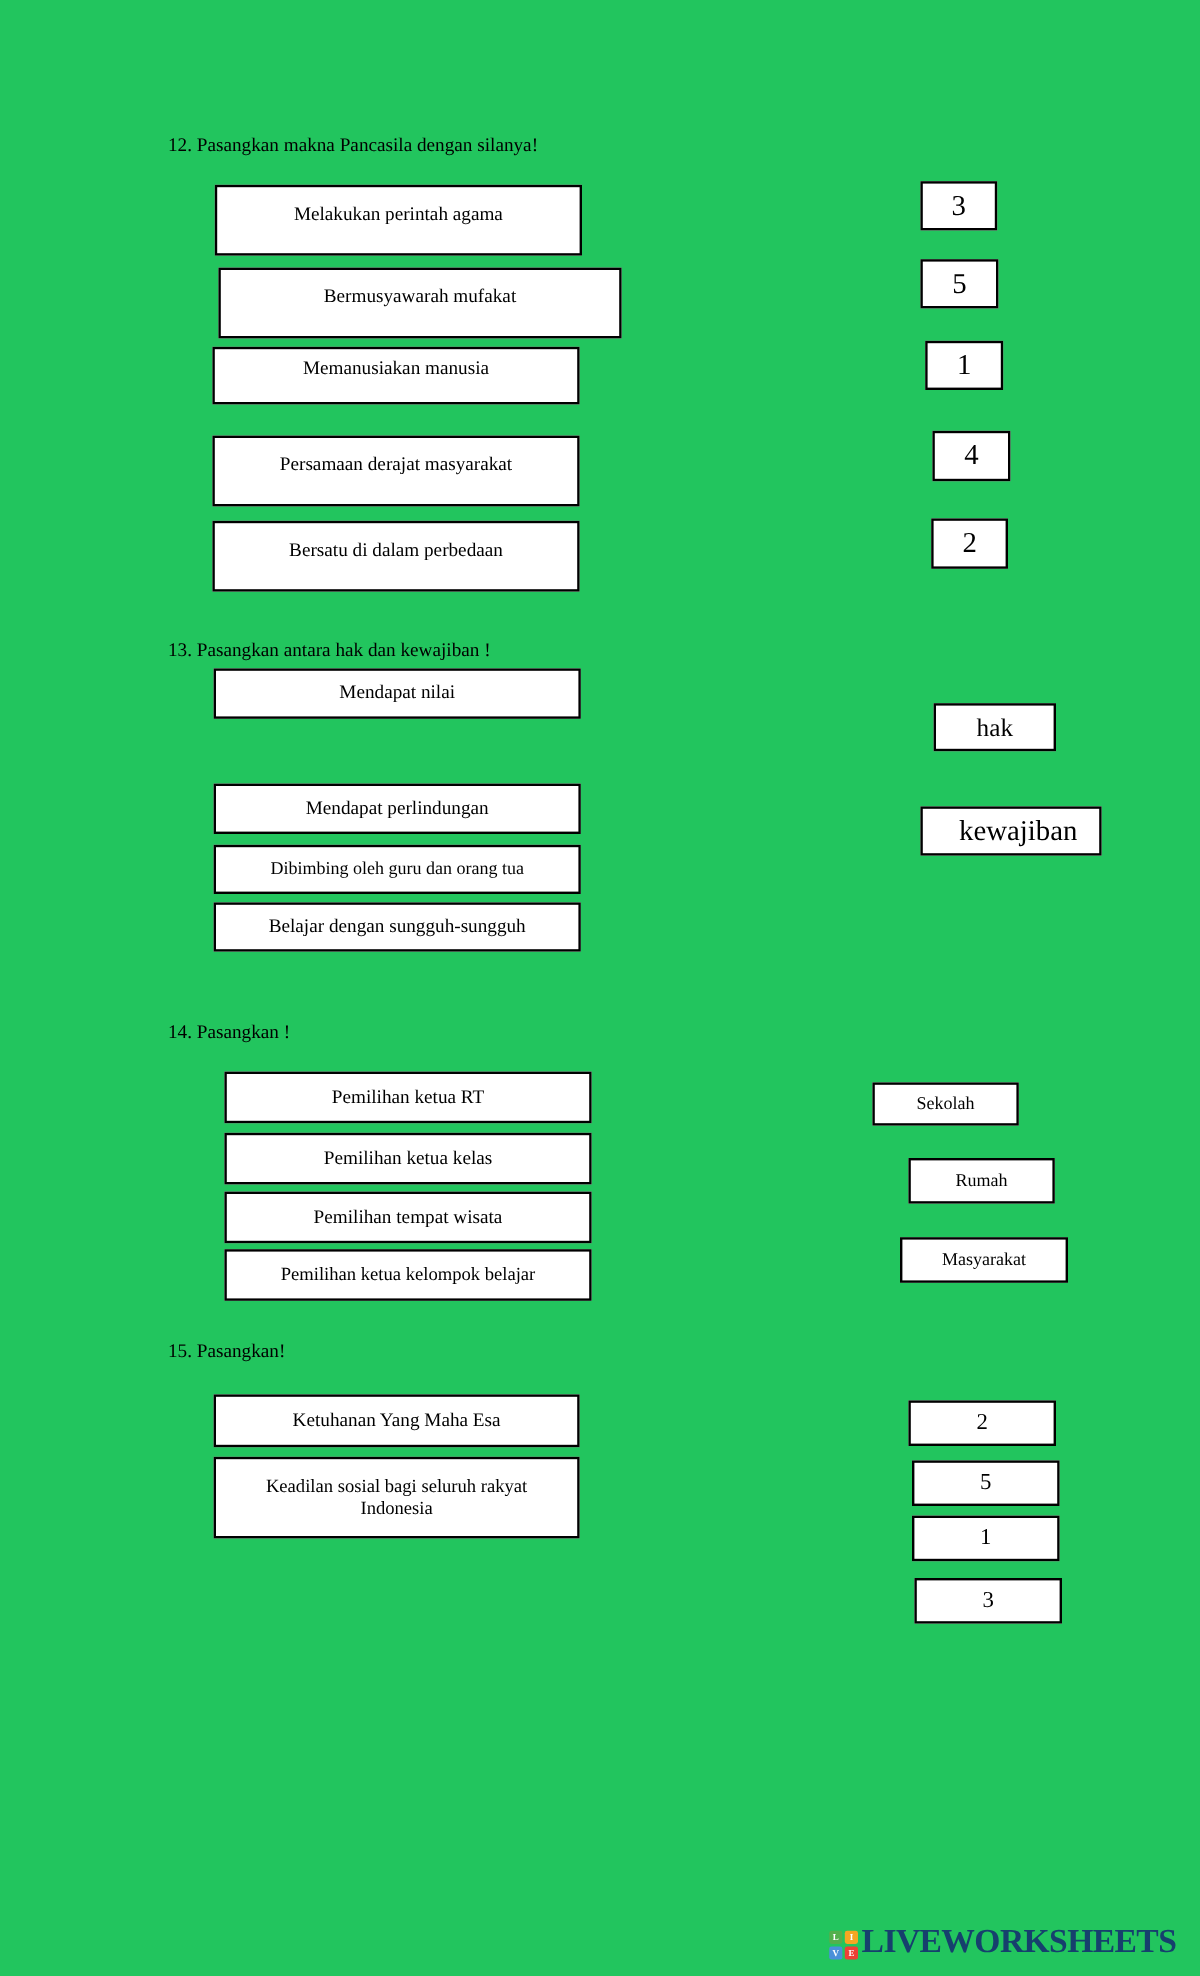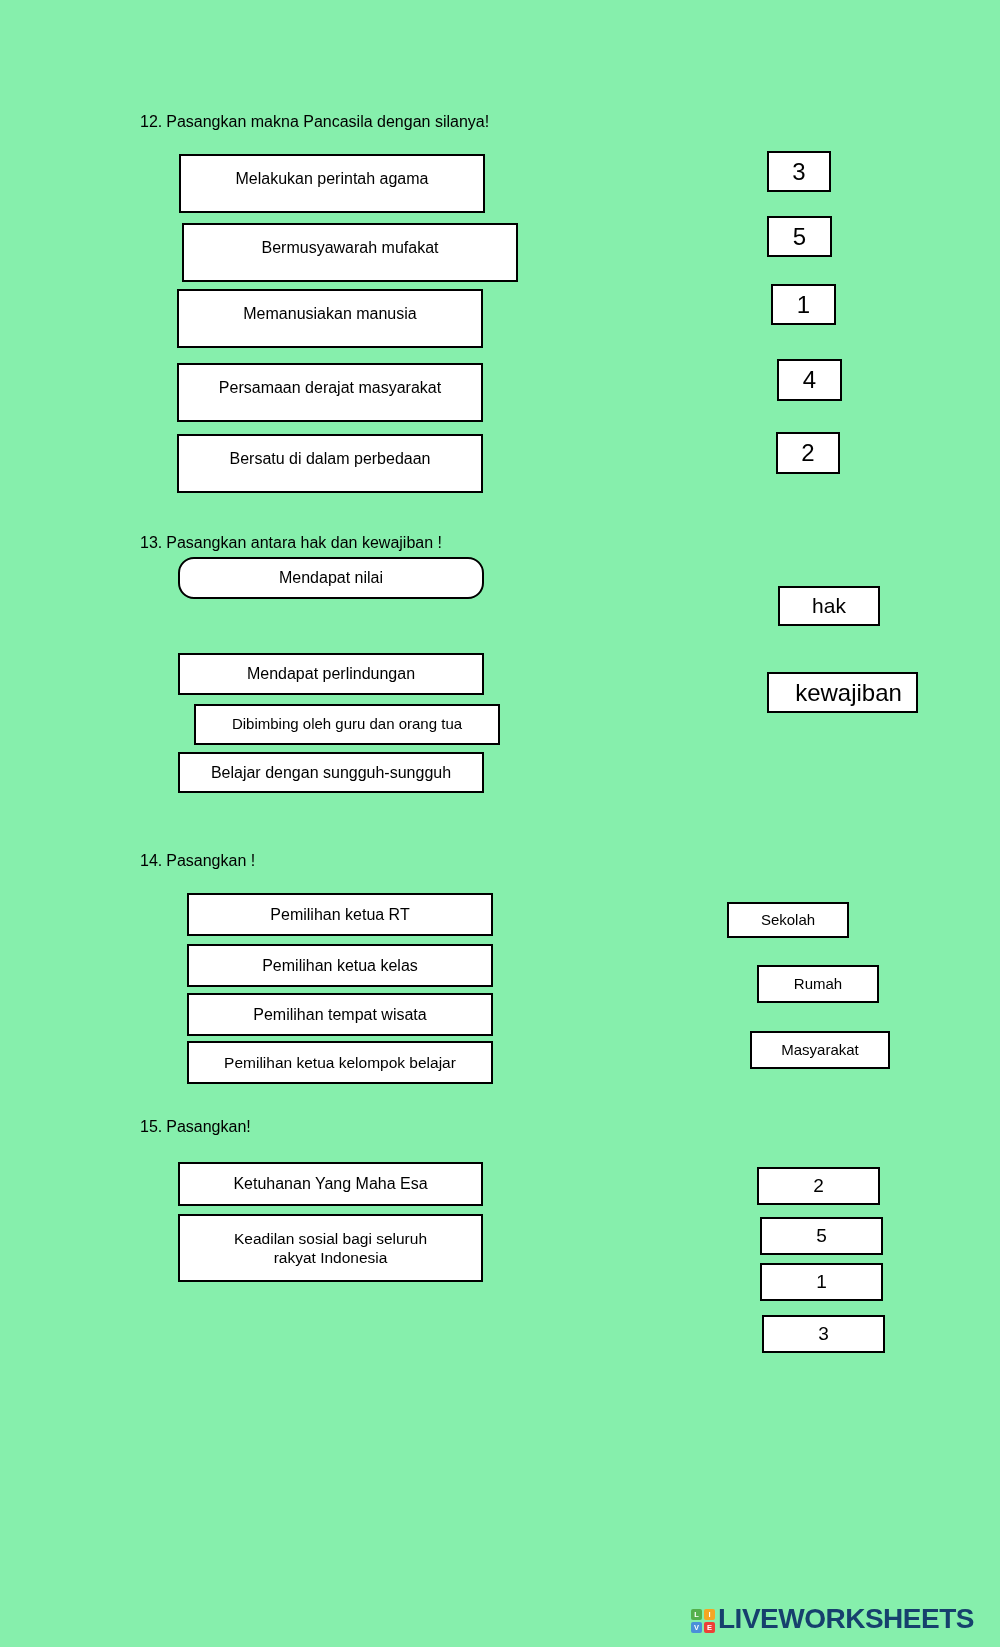--- a/index.html
+++ b/index.html
@@ -1,21 +1,21 @@
 <!DOCTYPE html>
 <html><head>
 <meta charset="utf-8">
 <style>
   html, body { margin: 0; padding: 0; background: #ffffff; }
   .page {
     position: relative;
     width: 1000px;
     height: 1647px;
-    background: #86efac;
-    font-family: Liberation Sans, sans-serif;
+    background: #22c55e;
+    font-family: Liberation Serif, serif;
     color: #000;
     overflow: hidden;
   }
   .q-heading {
     position: absolute;
     font-size: 16px;
     line-height: 19px;
     display: flex;
     white-space: nowrap;
   }
@@ -31,21 +31,21 @@
     text-align: center;
     font-size: 16px;
     line-height: 1.25;
   }
   .lift { padding-bottom: 10px; }          
   .num-big  { font-size: 24px; }           
   .num-mid  { font-size: 19px; }           
   .lbl      { font-size: 15px; }           
   .hak      { font-size: 21px; }
   .kew      { font-size: 24px; padding-left: 12px; }
-  .fs15     { font-size: 15px; margin-left: 16px; }
+  .fs15     { font-size: 15px; }
   .fs155    { font-size: 15.5px; }
   .wrapbox span.inner { display: inline-block; max-width: 238px; }
   .footer-logo {
     position: absolute;
     left: 691px;
     top: 1604px;
     display: flex;
     align-items: center;
     gap: 3px;
     text-decoration: none;
@@ -79,36 +79,36 @@
 
 <div class="page">
 
   <div class="q-heading" style="left:140px; top:112px;">
     <span class="q-num">12.</span>
     <span>Pasangkan makna Pancasila dengan silanya!</span>
   </div>
 
   <div class="box lift" style="left:179px; top:154px; width:306px; height:59px;">Melakukan perintah agama</div>
   <div class="box lift" style="left:182px; top:223px; width:336px; height:59px;">Bermusyawarah mufakat</div>
-  <div class="box lift" style="left:177px; top:289px; width:306px; height:59px;">Memanusiakan manusia</div>
+  <div class="box lift" style="left:177px; top:289px; width:306px; height:48px;">Memanusiakan manusia</div>
   <div class="box lift" style="left:177px; top:434px; width:306px; height:59px;">Bersatu di dalam perbedaan</div>
   <div class="box lift" style="left:177px; top:363px; width:306px; height:59px;">Persamaan derajat masyarakat</div>
 
   <div class="box num-big" style="left:767px; top:151px; width:64px; height:41px;">3</div>
   <div class="box num-big" style="left:767px; top:216px; width:65px; height:41px;">5</div>
   <div class="box num-big" style="left:771px; top:284px; width:65px; height:41px;">1</div>
   <div class="box num-big" style="left:777px; top:359px; width:65px; height:42px;">4</div>
   <div class="box num-big" style="left:776px; top:432px; width:64px; height:42px;">2</div>
 
   <div class="q-heading" style="left:140px; top:533px;">
     <span class="q-num">13.</span>
     <span>Pasangkan antara hak dan kewajiban !</span>
   </div>
 
-  <div class="box" style="left:178px; top:557px; width:306px; height:42px;border-radius:16px;">Mendapat nilai</div>
+  <div class="box" style="left:178px; top:557px; width:306px; height:42px;">Mendapat nilai</div>
   <div class="box" style="left:178px; top:653px; width:306px; height:42px;">Mendapat perlindungan</div>
   <div class="box fs15" style="left:178px; top:704px; width:306px; height:41px;">Dibimbing oleh guru dan orang tua</div>
   <div class="box" style="left:178px; top:752px; width:306px; height:41px;">Belajar dengan sungguh-sungguh</div>
 
   <div class="box hak" style="left:778px; top:586px; width:102px; height:40px;">hak</div>
   <div class="box kew" style="left:767px; top:672px; width:151px; height:41px;">kewajiban</div>
 
   <div class="q-heading" style="left:140px; top:851px;">
     <span class="q-num">14.</span>
     <span>Pasangkan !</span>

